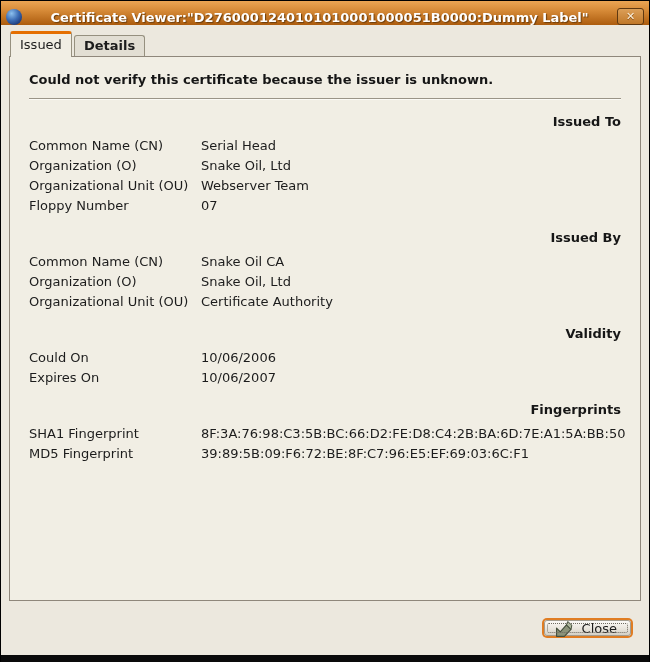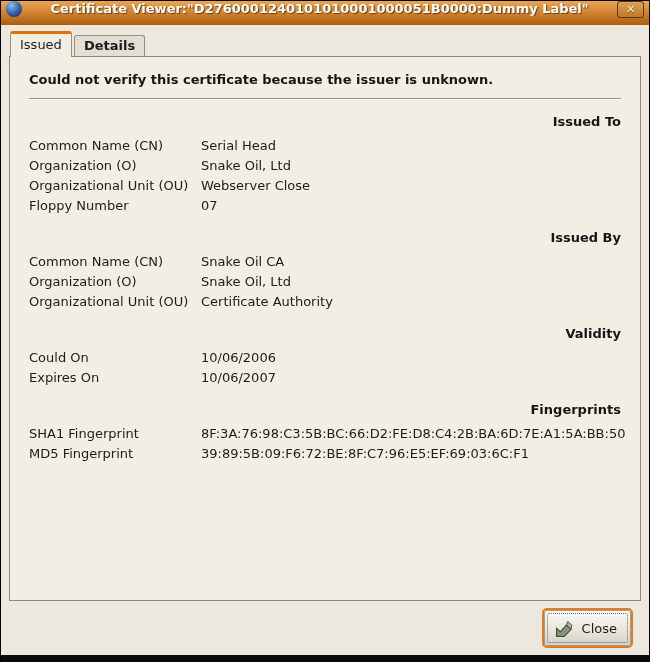--- a/index.html
+++ b/index.html
@@ -13,21 +13,21 @@
     font-family:"DejaVu Sans","Liberation Sans",sans-serif;
     display:flex; flex-direction:column;
     position:relative;
   }
 
   
   .titlebar {
     height:24px; flex:0 0 24px;
     background:linear-gradient(180deg,#EBA554 0%,#D68A37 40%,#B express 100%);
     background:linear-gradient(180deg,#EBA554 0%,#D68A37 40%,#AC5C0E 100%);
-    display:flex; align-items:flex-start; padding:0 5px; gap:4px;
+    display:flex; align-items:flex-end; padding:0 5px; gap:4px;
   }
   .app-icon {
     width:16px; height:16px; border-radius:50%;
     background:radial-gradient(circle at 35% 28%, #8CC0EE 0%, #3C6CB4 45%, #16306E 85%);
     flex:0 0 16px;
   }
   .titlebar-title {
     flex:1; text-align:center; overflow:hidden; white-space:nowrap;
     color:#FFFFFF; font-size:13px; font-weight:bold;
     text-shadow:1px 1px 1px #6B3D0C;
@@ -87,21 +87,21 @@
   .fieldgrid .val { white-space:nowrap; }
 
   
   .action-area {
     flex:1 1 auto; display:flex; align-items:center; justify-content:flex-end;
     padding-right:18px;
   }
   .close-btn {
     position:relative;
     display:flex; align-items:center; gap:8px;
-    height:36px; padding:0 13px 0 9px;
+    height:16px; padding:0 13px 0 9px;
     font-family:inherit; font-size:13px; color:#1C1C1C;
     background:linear-gradient(180deg,#FBFAF7 0%,#E9E5DC 55%,#D5D1C6 100%);
     border:1px solid #A49D8F; border-radius:3px;
     box-shadow:0 0 0 2px #E07D23;
     cursor:default;
   }
   .close-btn .focus-rect {
     position:absolute; inset:2px;
     border:1px dotted #6E6A60; border-radius:2px;
     pointer-events:none;
@@ -139,21 +139,21 @@
     <div class="separator"></div>
 
     <div class="section">
       <div class="section-title">Issued To</div>
       <div class="fieldgrid">
         <div class="lbl">Common Name (CN)</div>
         <div class="val">Serial Head</div>
         <div class="lbl">Organization (O)</div>
         <div class="val">Snake Oil, Ltd</div>
         <div class="lbl">Organizational Unit (OU)</div>
-        <div class="val">Webserver Close</div>
+        <div class="val">Webserver Team</div>
         <div class="lbl">Floppy Number</div>
         <div class="val">07</div>
       </div>
     </div>
 
     <div class="section">
       <div class="section-title">Issued By</div>
       <div class="fieldgrid">
         <div class="lbl">Common Name (CN)</div>
         <div class="val">Snake Oil CA</div>

